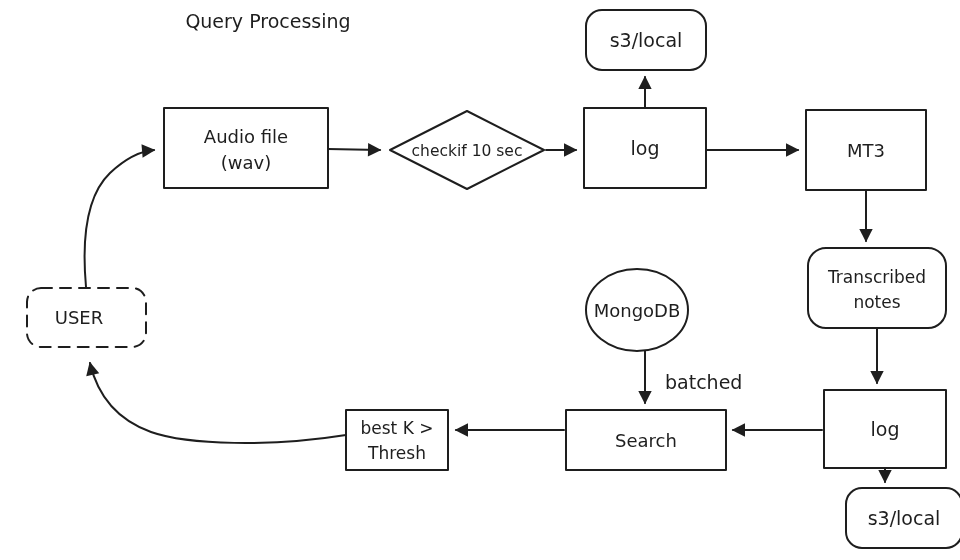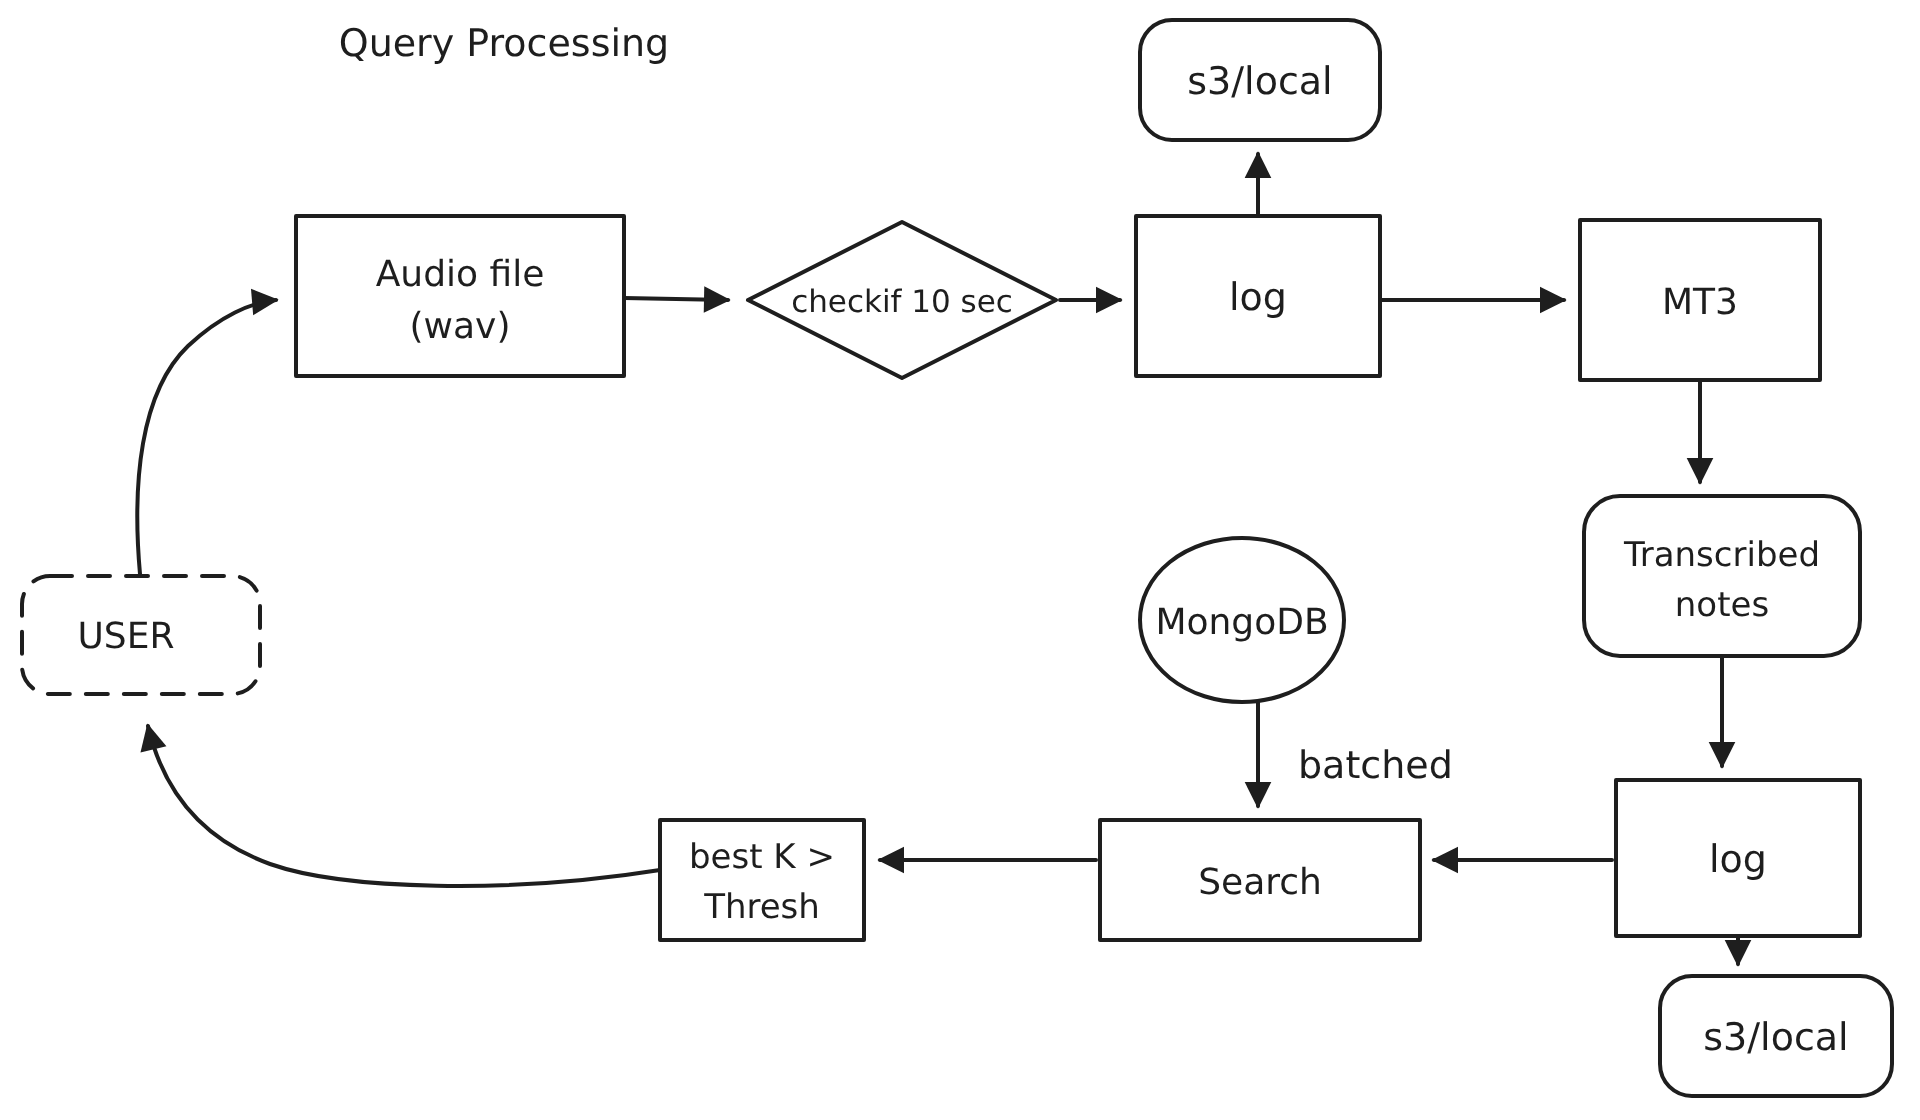--- a/index.html
+++ b/index.html
@@ -4,21 +4,21 @@
 <style>
   :root { --ink: #1e1e1e; --bg: #ffffff; }
   * { box-sizing: border-box; }
   html, body { margin: 0; padding: 0; }
   body {
     width: 960px; height: 560px;
     background: var(--bg);
     font-family: "DejaVu Sans", sans-serif;
     overflow: hidden;
   }
-  .canvas { width: 960px; height: 560px; position: relative; }
+  .canvas { width: 960px; height: 560px; position: relative; padding-left: 16px; }
   svg { display: block; }
   .shape {
     fill: var(--bg);
     stroke: var(--ink);
     stroke-width: 2;
     stroke-linejoin: round;
     stroke-linecap: round;
   }
   .shape.dashed { stroke-dasharray: 11 8; }
   .edge {

